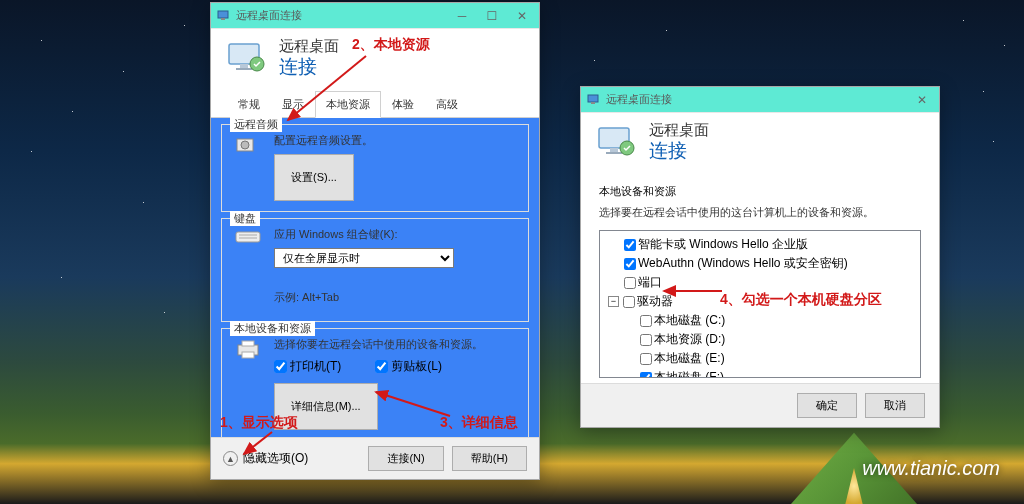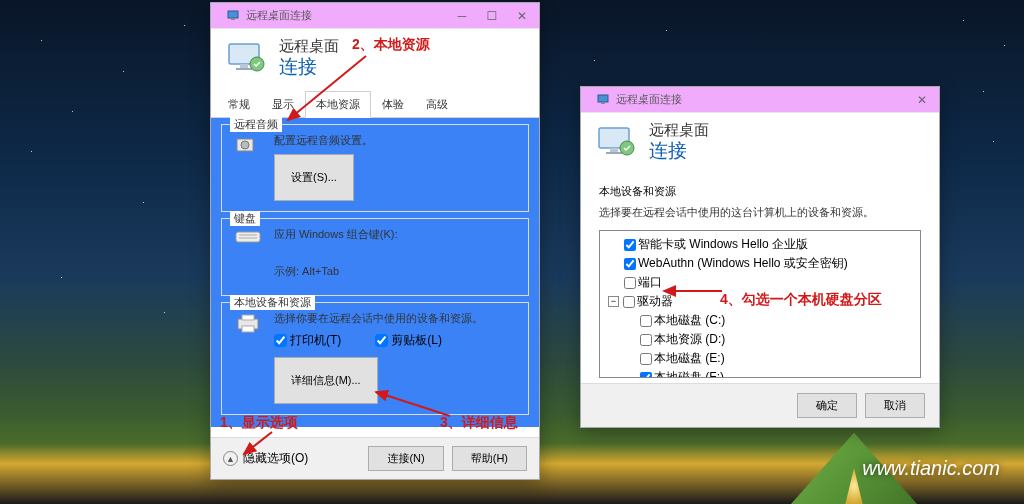--- a/index.html
+++ b/index.html
@@ -6,29 +6,29 @@
 body{width:1024px;height:504px;overflow:hidden;position:relative;background:linear-gradient(180deg,#0a1628 0%,#0d2847 30%,#1a3a5c 55%,#2d4a3e 72%,#3a5c2f 82%,#4a6b2a 88%,#d4a830 92%,#1a1a1a 100%)}
 .stars{position:absolute;inset:0}
 .star{position:absolute;width:1px;height:1px;background:#fff;border-radius:50%}
 .watermark{position:absolute;right:24px;bottom:24px;color:#fff;font-size:20px;font-style:italic;font-weight:500;text-shadow:0 0 6px rgba(0,0,0,.6)}
 .tent{position:absolute;right:80px;bottom:0;width:180px;height:75px}
 .tent-shape{width:100%;height:100%;background:linear-gradient(135deg,#7ab548 0%,#5a9638 50%,#3d6b24 100%);clip-path:polygon(15% 100%,50% 5%,85% 100%);position:relative}
 .tent-glow{position:absolute;left:42%;bottom:0;width:16%;height:48%;background:radial-gradient(ellipse at center,#ffe89a 0%,#d4a830 70%);clip-path:polygon(20% 100%,50% 0%,80% 100%)}
 .win{position:absolute;background:#fff;border:1px solid #a8a8a8;box-shadow:0 4px 18px rgba(0,0,0,.32)}
 .w1{left:210px;top:2px;width:330px;height:478px}
 .w2{left:580px;top:86px;width:360px;height:342px}
-.titlebar{height:26px;display:flex;align-items:center;padding:0 2px 0 16px;background:#f0abfc;border-bottom:1px solid #e8e8e8}
+.titlebar{height:26px;display:flex;align-items:center;padding:0 2px 0 6px;background:#5eead4;border-bottom:1px solid #e8e8e8}
 .tb-ico{width:14px;height:14px;margin-right:5px;display:inline-flex;align-items:center;justify-content:center}
 .tb-txt{flex:1;font-size:11px;color:#5a5a5a}
 .tb-btn{width:30px;height:24px;display:flex;align-items:center;justify-content:center;color:#666}
 .banner{display:flex;align-items:center;padding:8px 16px 10px 16px;background:#fff}
 .banner-ico{width:40px;height:34px;margin-right:12px}
 .banner-t1{font-size:15px;color:#333}
 .banner-t2{font-size:19px;color:#0f5fb3;font-weight:400;margin-top:-2px}
-.tabs{display:flex;border-bottom:1px solid #d0d0d0;background:#fff;padding-left:6px}
+.tabs{display:flex;border-bottom:1px solid #d0d0d0;background:#fff;padding-left:16px}
 .tab{padding:5px 10px;font-size:11px;color:#333;border:1px solid transparent;border-bottom:none;position:relative;top:1px;cursor:pointer}
 .tab.active{border-color:#d0d0d0;background:#fff;border-bottom:1px solid #fff}
 .body{padding:6px 10px 6px 10px;background:#3b82f6}
 .grp{border:1px solid #dcdcdc;margin-bottom:6px;padding:8px 10px 10px 10px;position:relative}
 .grp-title{position:absolute;top:-8px;left:8px;background:#fff;padding:0 4px;font-size:11px;color:#333}
 .grp-row{display:flex;gap:10px}
 .grp-ico{width:32px;flex:none;display:flex;align-items:flex-start;justify-content:center;padding-top:2px}
 .grp-content{flex:1}
 .grp-txt{font-size:11px;color:#333;margin-bottom:6px}
 .btn{display:inline-block;padding:15px 16px;font-size:11px;background:#e1e1e1;border:1px solid #adadad;cursor:pointer}
@@ -163,20 +163,21 @@
       <div class="grp-row">
         <div class="grp-ico">
             <svg width="26" height="18">
               <rect x="1" y="3" width="24" height="10" rx="2" fill="#eee" stroke="#999"></rect>
               <line x1="4" y1="6" x2="22" y2="6" stroke="#aaa"></line>
               <line x1="4" y1="9" x2="22" y2="9" stroke="#aaa"></line>
             </svg>
           </div>
         <div class="grp-content">
           <div class="grp-txt">应用 Windows 组合键(K):</div>
+          <select class="select"><option>仅在全屏显示时</option></select>
           <div class="grp-txt" style="margin-top:22px">示例: Alt+Tab</div>
         </div>
       </div>
     </div>
     <div class="grp">
       <div class="grp-title">本地设备和资源</div>
       <div class="grp-row">
         <div class="grp-ico">
             <svg width="26" height="22">
               <rect x="3" y="6" width="20" height="10" fill="#e8e8e8" stroke="#888"></rect>

